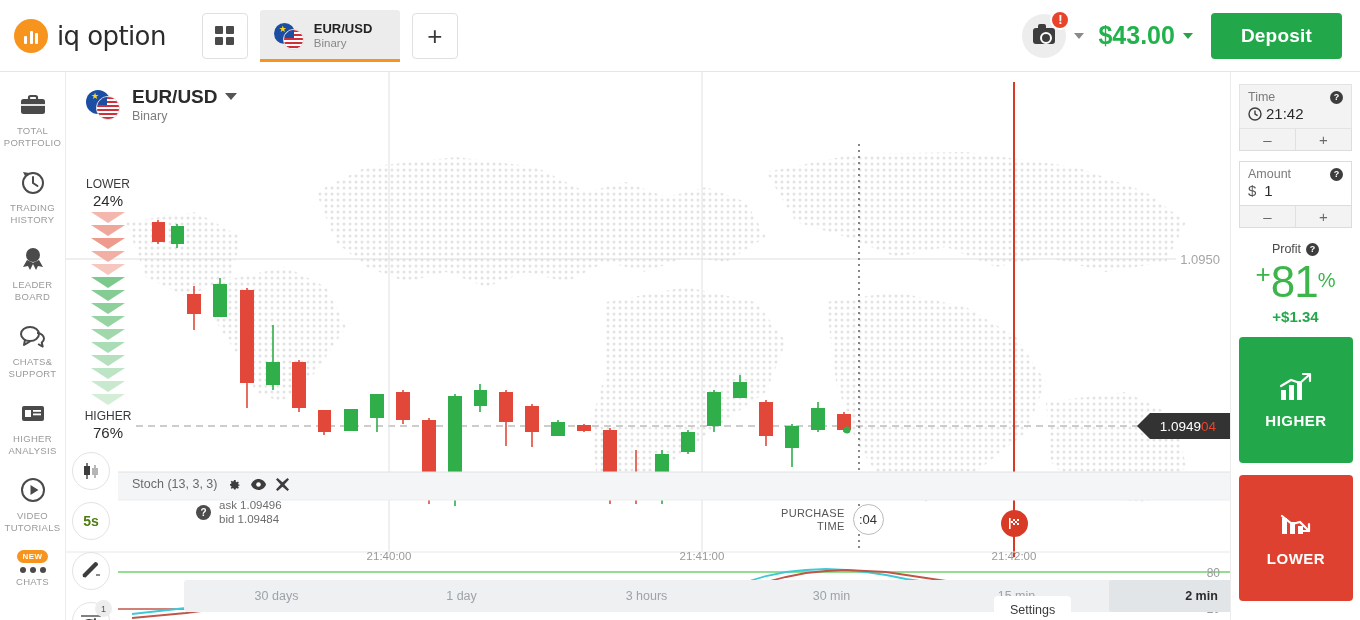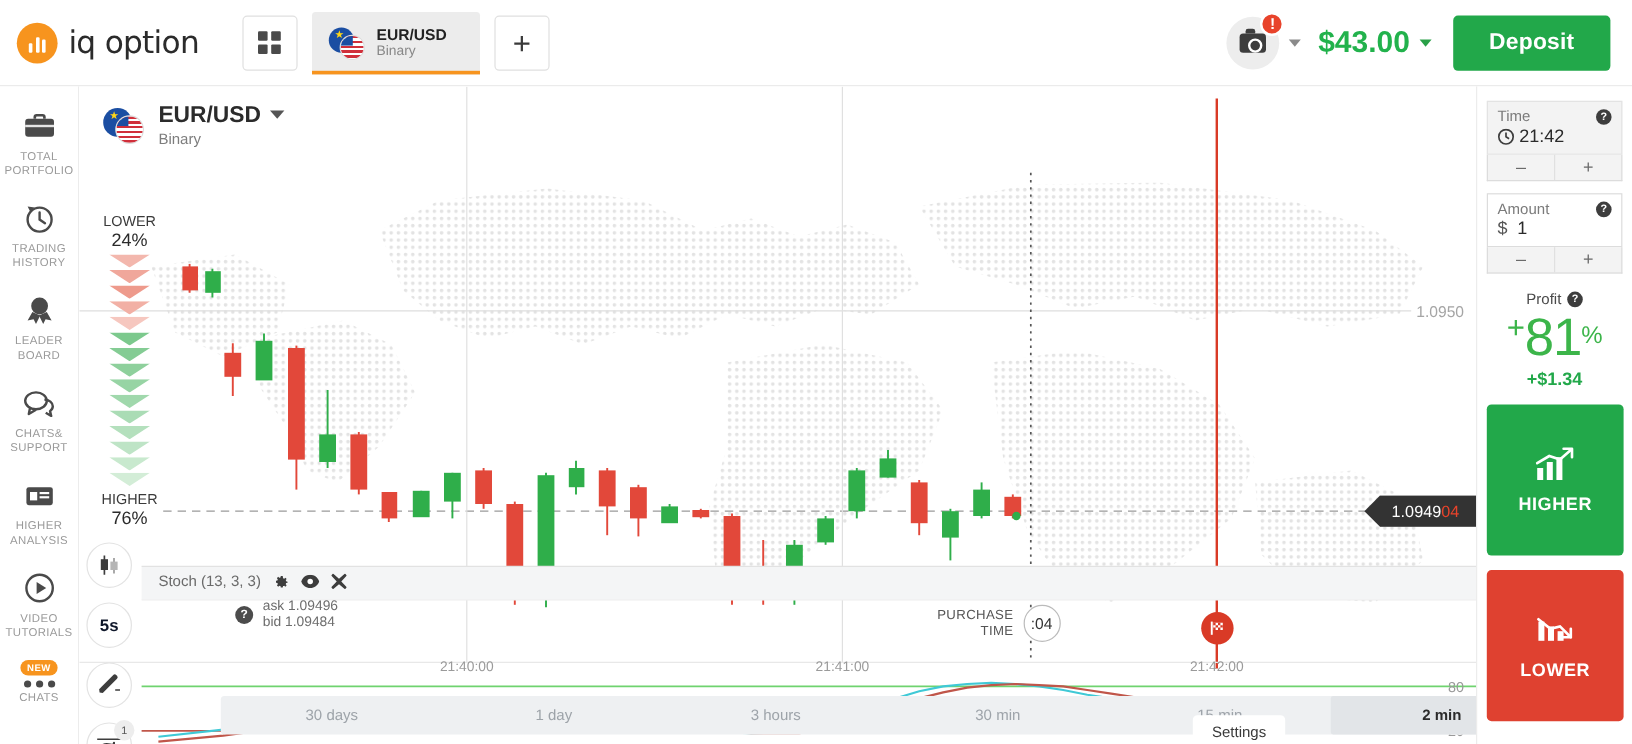--- a/index.html
+++ b/index.html
@@ -159,21 +159,21 @@
   .ind-name { font-size:12.5px; color:#6a6a6a; margin-right:10px; }
   .ind-btn { margin-right:10px; color:#3d3d3d; display:flex; align-items:center; }
   .ind-level { position:absolute; right:10px; font-size:12px; color:#999; }
 
   
   .tools { position:absolute; left:6px; top:380px; z-index:8; }
   .tool {
     width:38px;height:38px;border-radius:50%;background:#fff;border:1px solid #e3e3e3;
     display:flex;align-items:center;justify-content:center; margin-bottom:12px; position:relative;
   }
-  .tool-5s { font-size:14px; font-weight:bold; color:#0f172a; }
+  .tool-5s { font-size:14px; font-weight:bold; color:#4d7c0f; }
   .tool-badge { position:absolute; top:-3px; right:-3px; width:17px;height:17px;border-radius:50%;
                 background:#ededed; color:#555; font-size:9px; display:flex;align-items:center;justify-content:center; }
 
   
   .time-axis { position:absolute; left:0; bottom:44px; width:1164px; height:26px; z-index:5; }
   .time-tick { position:absolute; font-size:11.5px; color:#9a9a9a; transform:translateX(-50%); }
 
   
   .tf-bar {
     position:absolute; left:118px; bottom:8px; width:1110px; height:32px;

